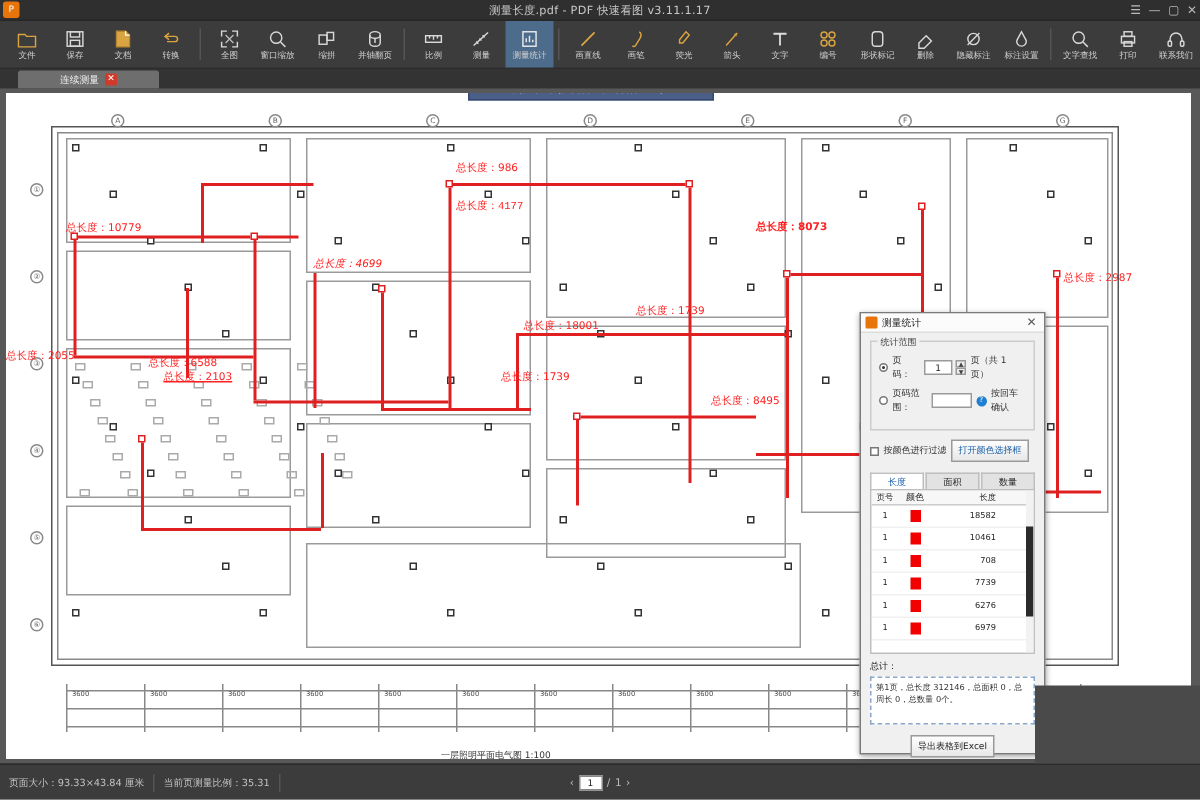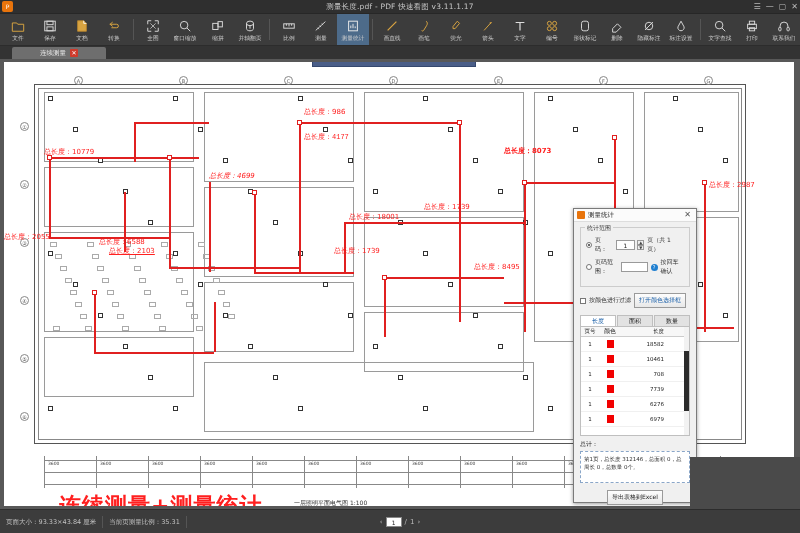--- a/index.html
+++ b/index.html
@@ -604,24 +604,20 @@
         <div class="meas-label" style="left:0px;top:170px;">总长度：2055</div>
         <div class="meas-label" style="left:95px;top:175px;">总长度：6588</div>
         <div class="meas-label" style="left:105px;top:184px;text-decoration:underline;">总长度：2103</div>
         <div class="meas-label" style="left:330px;top:184px;">总长度：1739</div>
         <div class="meas-label" style="left:470px;top:200px;">总长度：8495</div>
         <div class="meas-label" style="left:705px;top:118px;">总长度：2987</div>
       </div>
 
     <div id="plan-title">一层照明平面电气图 1:100</div>
 
-    <div id="promo">
-      <div>连续测量+测量统计</div>
-
-    </div>
   </div>
 </div>
 
 <div id="dialog">
   <div id="dlg-title">
     <div id="dlg-icon"></div>
     <span class="t">测量统计</span>
     <span id="dlg-close">✕</span>
   </div>
 

